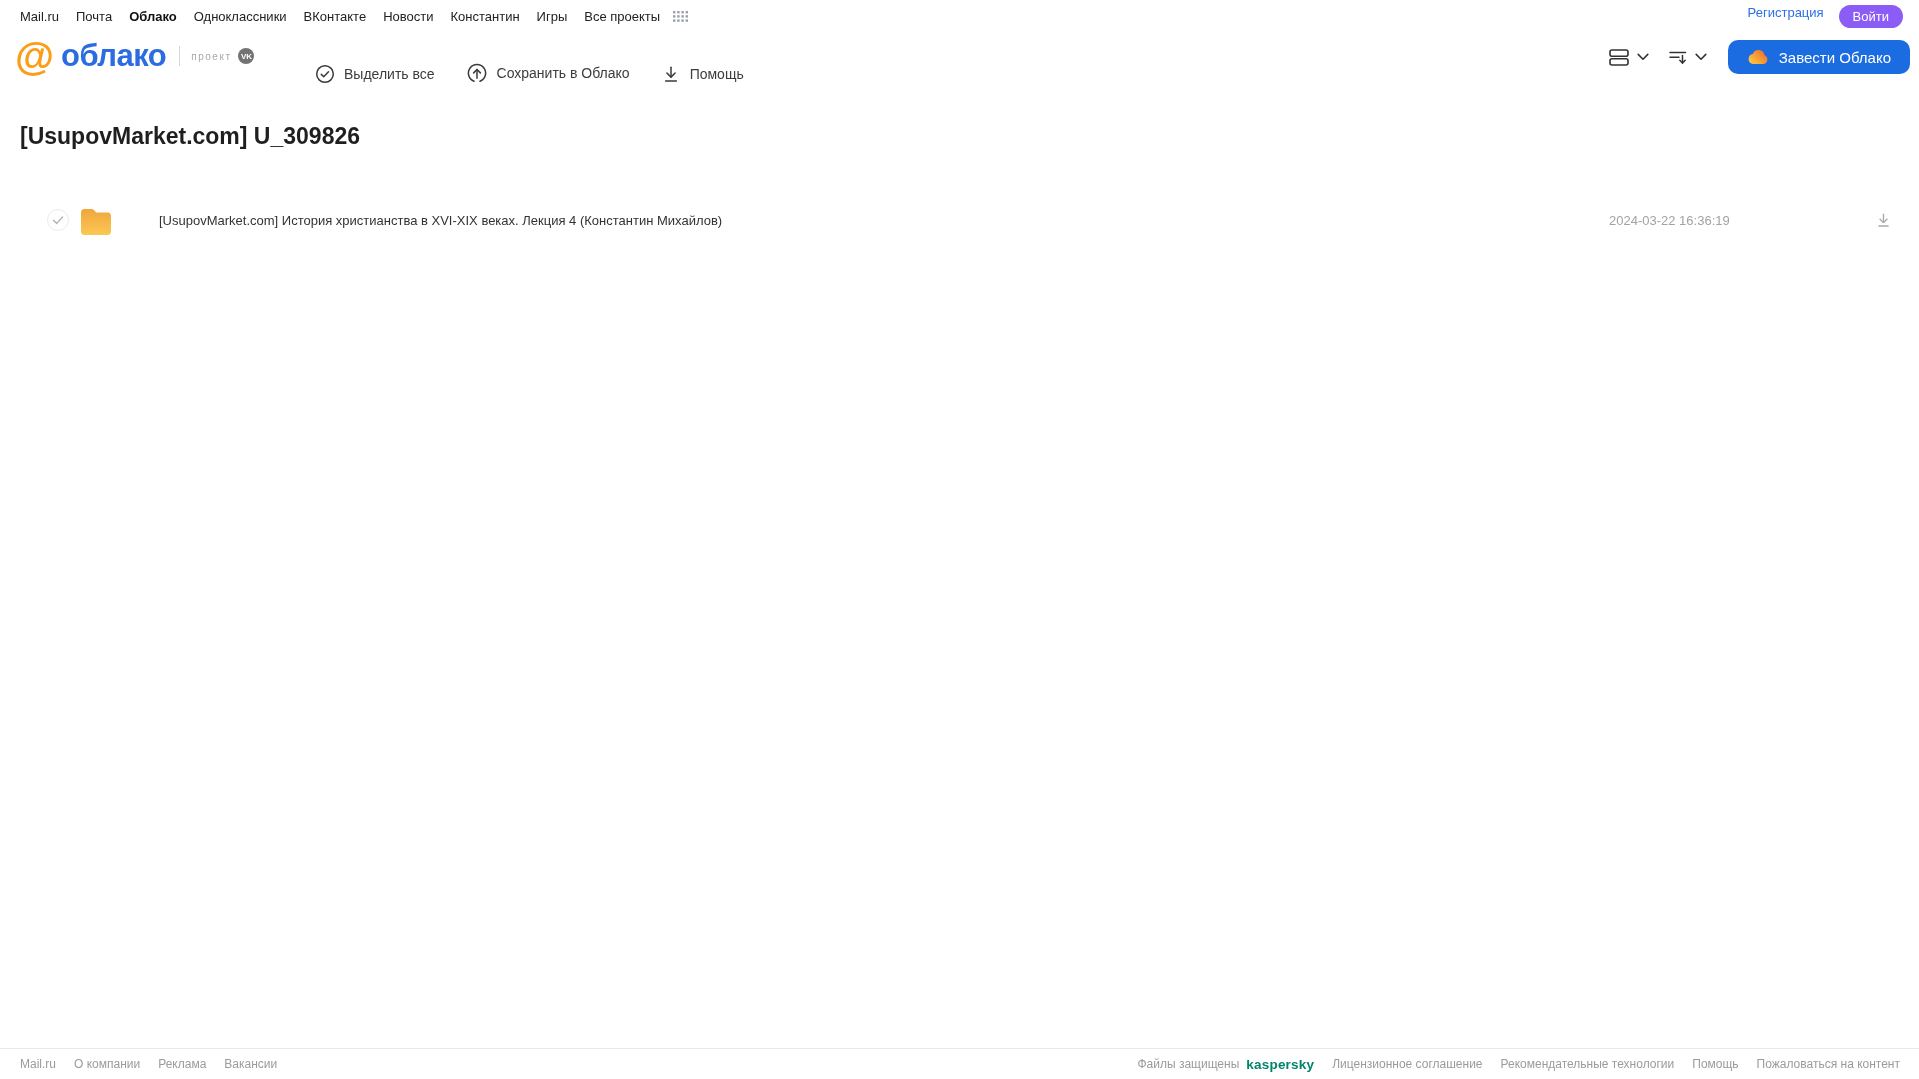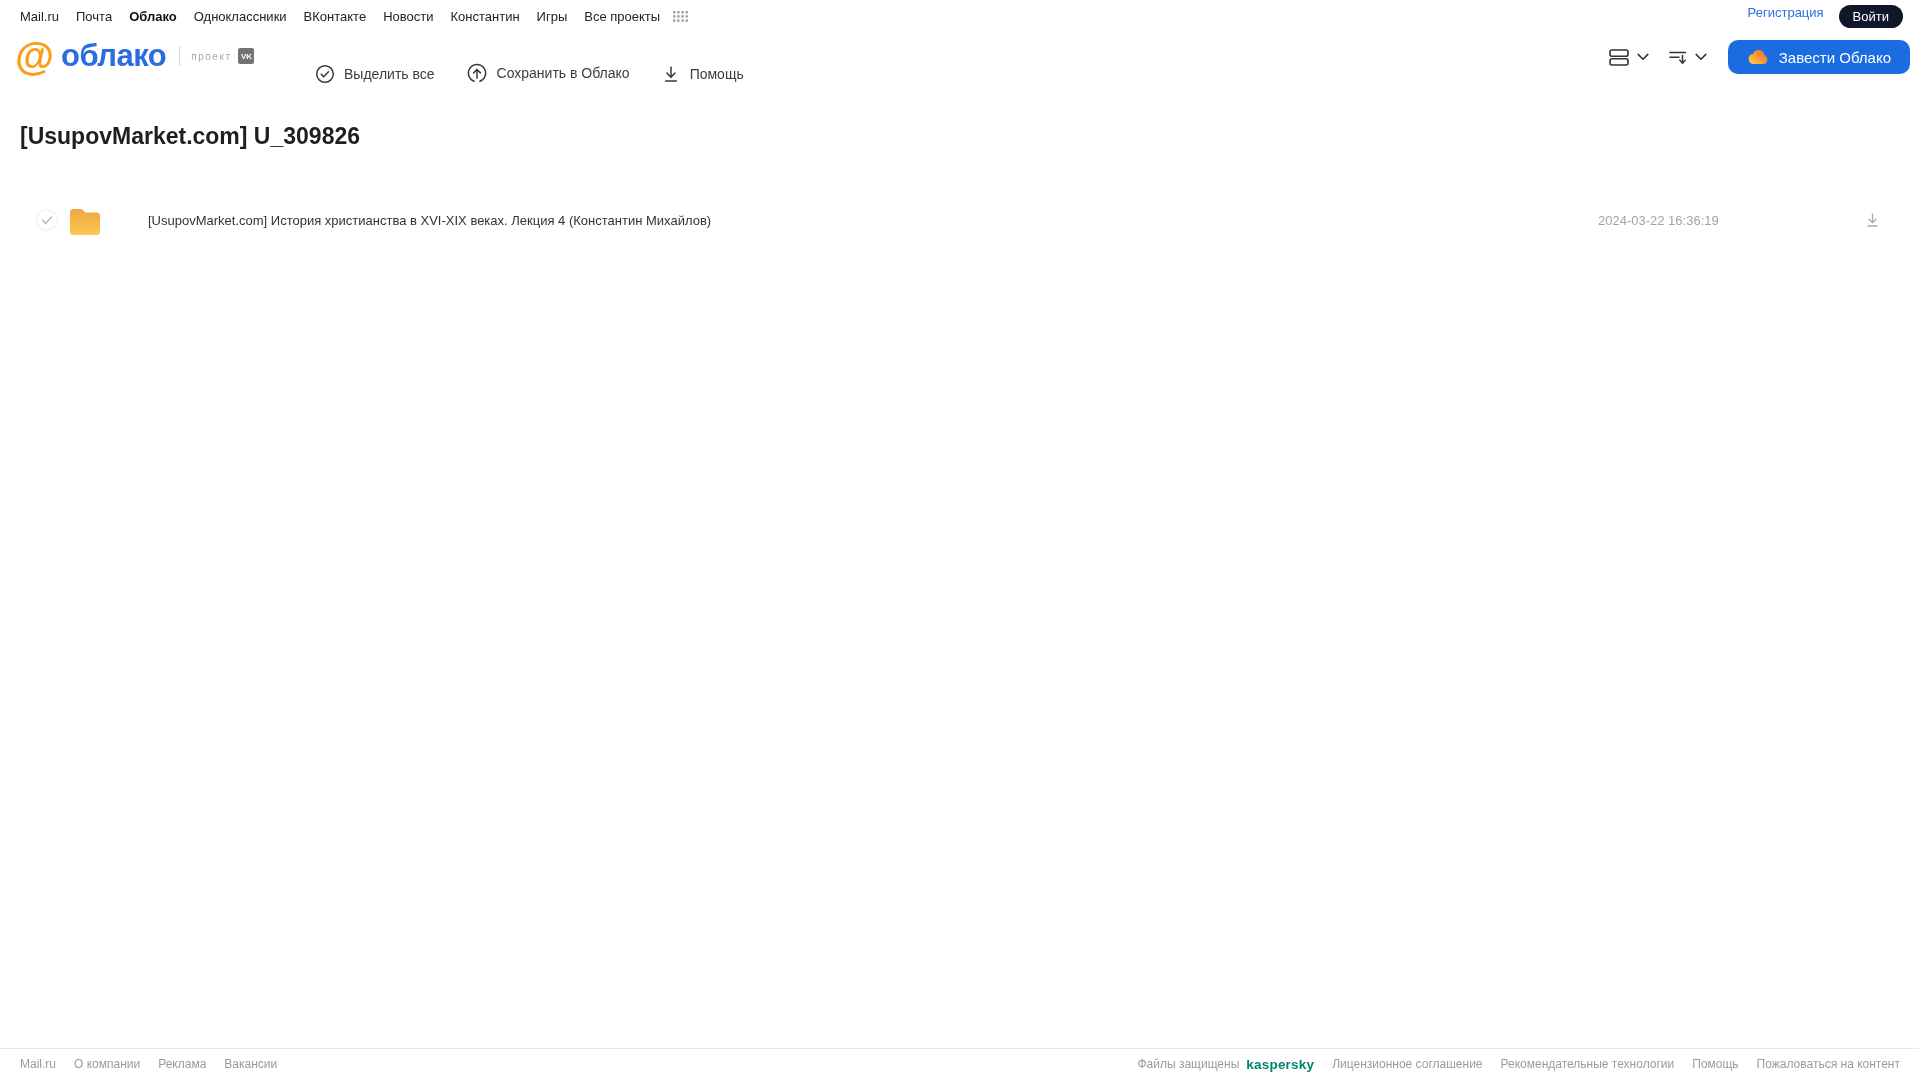--- a/index.html
+++ b/index.html
@@ -17,34 +17,34 @@
     display: flex; align-items: center; justify-content: space-between;
     padding: 2px 16px 0 20px;
   }
   .topnav-left { display: flex; align-items: center; gap: 17px; }
   .topnav-link { font-size: 13px; color: #222; text-decoration: none; cursor: pointer; white-space: nowrap; }
   .topnav-link.active { font-weight: bold; color: #111; }
   .apps-icon { display: inline-flex; align-items: center; margin-left: -4px; cursor: pointer; }
   .topnav-right { display: flex; align-items: flex-start; gap: 15px; }
   .reg-link { font-size: 13px; color: #2b6fe4; text-decoration: none; cursor: pointer; }
   .login-btn {
-    background: #0f172a; color: #fff; border: none; border-radius: 13px;
+    background: #8b5cf6; color: #fff; border: none; border-radius: 13px;
     height: 23px; padding: 0 14px; font-size: 13px; cursor: pointer;
     font-family: inherit; line-height: 23px;
   }
 
   
   .header { position: absolute; top: 30px; left: 0; right: 0; height: 54px; }
   .logo { position: absolute; left: 15px; top: 4px; display: flex; align-items: center; cursor: pointer; }
   .at-sym { font-size: 40px; font-weight: bold; color: #fb9d17; line-height: 44px; }
   .logo-name { font-size: 31px; font-weight: bold; color: #2b6ce0; margin-left: 7px; letter-spacing: -0.5px; line-height: 44px; }
   .logo-divider { width: 1px; height: 20px; background: #d8d8d8; margin: 0 11px 0 13px; }
   .project-label { font-size: 10px; color: #a9a9a9; letter-spacing: 1.5px; }
   .vk-badge {
-    width: 16px; height: 16px; background: #737373; border-radius: 2px;
+    width: 16px; height: 16px; background: #737373; border-radius: 8px;
     color: #fff; font-size: 8px; font-weight: bold;
     display: inline-flex; align-items: center; justify-content: center; margin-left: 7px;
   }
 
   .toolbar { position: absolute; left: 315px; top: 0; height: 54px; display: flex; align-items: flex-end; gap: 31px; }
   .tool-btn {
     display: flex; align-items: center; gap: 9px;
     background: none; border: none; cursor: pointer;
     font-size: 14px; color: #3c3c3c; font-family: inherit;
   }
@@ -57,21 +57,21 @@
     margin-left: 21px; height: 34px; border-radius: 10px; border: none;
     background: #1b6be1; color: #fff; font-size: 15px; font-family: inherit;
     display: flex; align-items: center; gap: 10px; padding: 10px 19px; cursor: pointer;
   }
 
   
   .page-title {
     position: absolute; left: 20px; top: 123px;
     font-size: 23px; font-weight: 700; color: #1f1f1f;
   }
-  .file-row { position: absolute; top: 200px; left: 5px; right: 0; height: 40px; cursor: pointer; }
+  .file-row { position: absolute; top: 200px; left: 16px; right: 0; height: 40px; cursor: pointer; }
   .row-check {
     position: absolute; left: 31px; top: 9px; width: 22px; height: 22px;
     border-radius: 50%; border: 1px solid #ececec; background: #fff;
     display: flex; align-items: center; justify-content: center; cursor: pointer;
   }
   .folder-ic { position: absolute; left: 63px; top: 4px; }
   .file-name {
     position: absolute; left: 143px; top: 50%; transform: translateY(-50%);
     font-size: 13px; color: #333; text-decoration: none; cursor: pointer; white-space: nowrap;
   }

